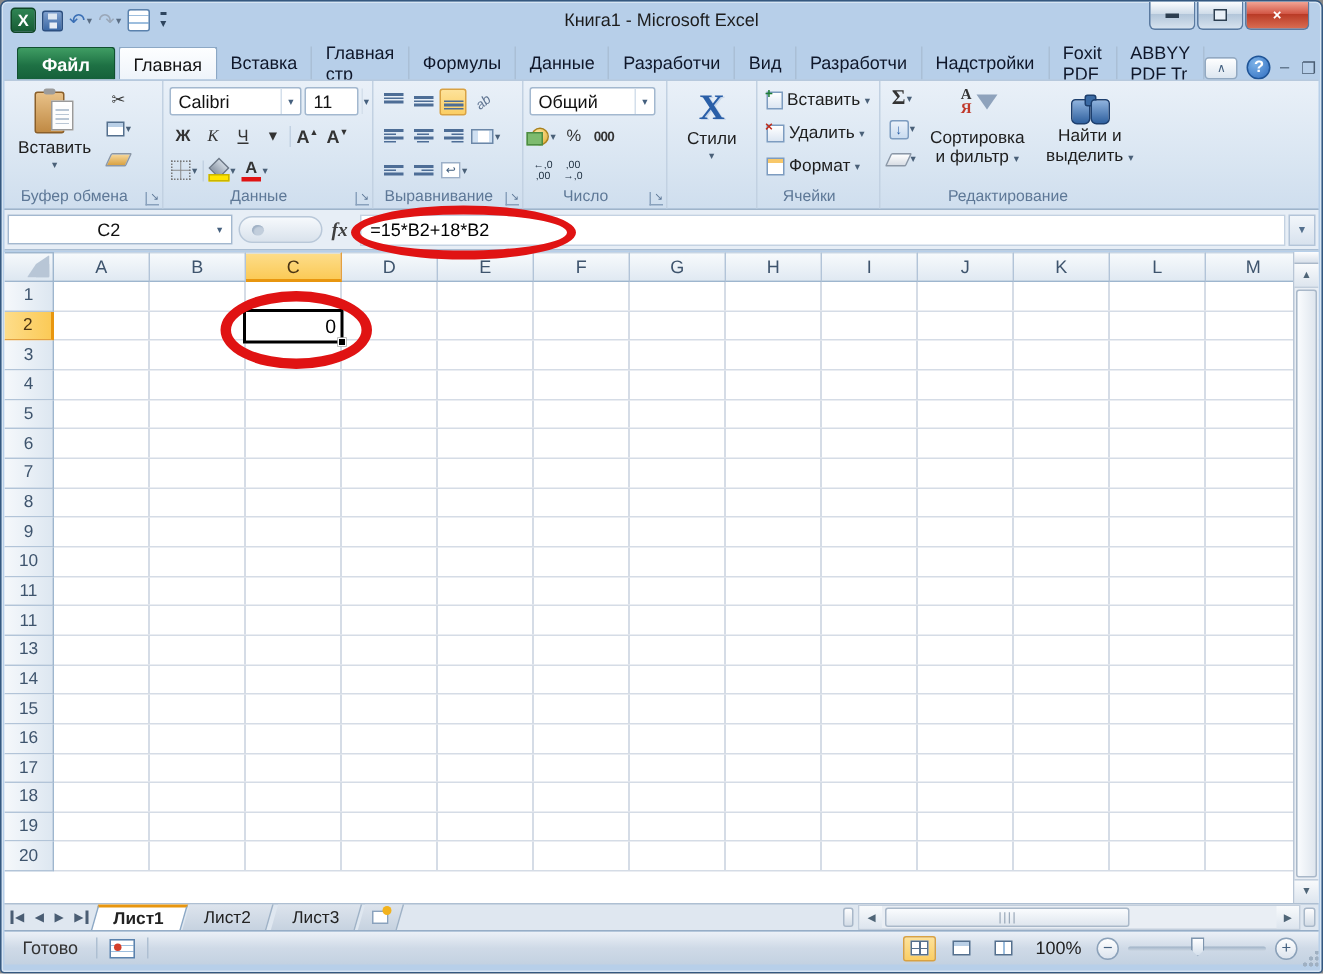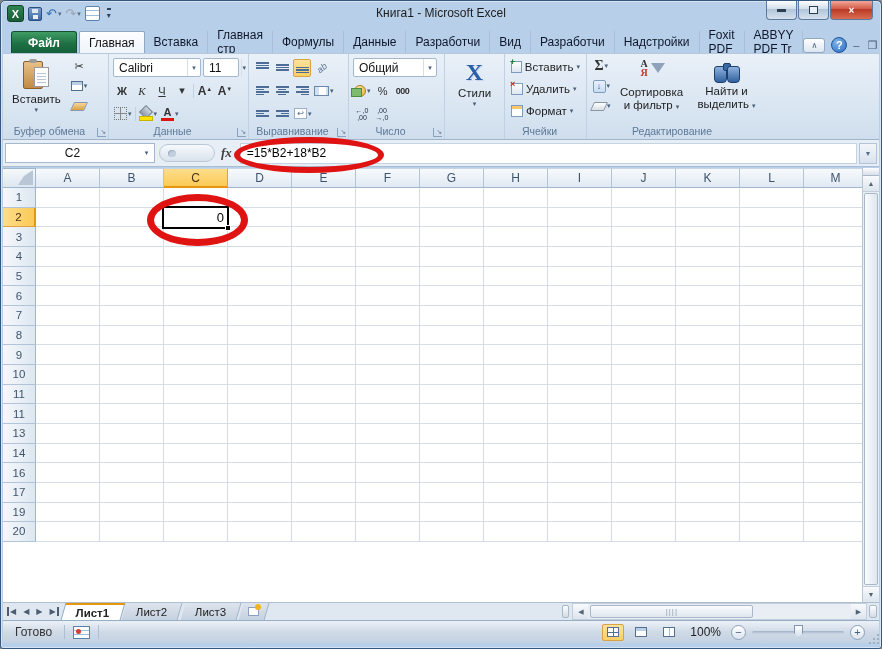--- a/index.html
+++ b/index.html
@@ -618,25 +618,33 @@
         </div>
         <div class="grow">
           <div class="rh">13</div>
           <div class="rcells"></div>
         </div>
         <div class="grow">
           <div class="rh">14</div>
           <div class="rcells"></div>
         </div>
         <div class="grow">
+          <div class="rh">15</div>
+          <div class="rcells"></div>
+        </div>
+        <div class="grow">
           <div class="rh">16</div>
           <div class="rcells"></div>
         </div>
         <div class="grow">
           <div class="rh">17</div>
+          <div class="rcells"></div>
+        </div>
+        <div class="grow">
+          <div class="rh">18</div>
           <div class="rcells"></div>
         </div>
         <div class="grow">
           <div class="rh">19</div>
           <div class="rcells"></div>
         </div>
         <div class="grow">
           <div class="rh">20</div>
           <div class="rcells"></div>
         </div>

